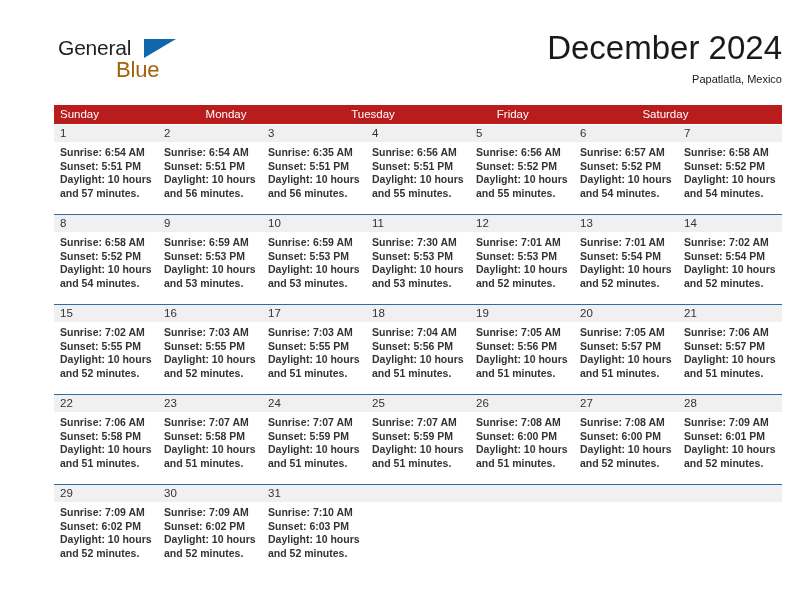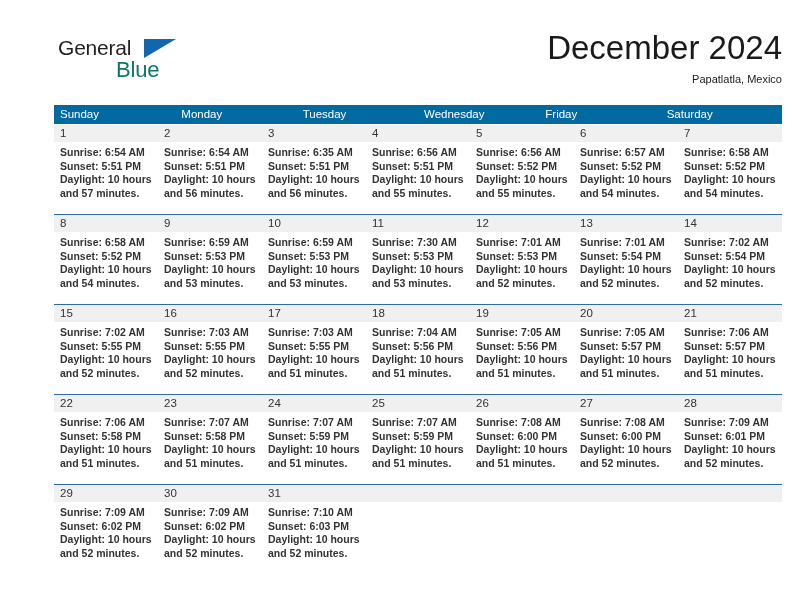--- a/index.html
+++ b/index.html
@@ -57,21 +57,21 @@
     height: 0;
     border-left: 32px solid #1266ad;
     border-bottom: 19px solid transparent;
   }
   .logo-blue {
     position: absolute;
     left: 58px;
     top: 21px;
     font-size: 22px;
     letter-spacing: -0.2px;
-    color: #0f766e;
+    color: #a16207;
     font-family: "Liberation Sans", sans-serif;
   }
 
   .title-block {
     position: absolute;
     right: 34px;
     top: 30px;
     text-align: right;
   }
   .cal-title {
@@ -94,21 +94,21 @@
     position: absolute;
     left: 30px;
     top: 105px;
     width: 728px;
   }
 
   .dow-row {
     display: flex;
     width: 728px;
     height: 19px;
-    background: #0369a1;
+    background: #b91c1c;
   }
   .dow-cell {
     flex: 1 1 0;
     font-size: 11.5px;
     color: #ffffff;
     line-height: 19px;
     padding-left: 6px;
     box-sizing: border-box;
     overflow: hidden;
     white-space: nowrap;
@@ -177,21 +177,20 @@
       <div class="cal-subtitle">Papatlatla, Mexico</div>
     </div>
 
   </div>
 
   <div class="calendar">
     <div class="dow-row" id="dow-row">
         <div class="dow-cell">Sunday</div>
         <div class="dow-cell">Monday</div>
         <div class="dow-cell">Tuesday</div>
-        <div class="dow-cell">Wednesday</div>
         <div class="dow-cell">Friday</div>
         <div class="dow-cell">Saturday</div>
       </div>
     <div id="weeks-container">
         <div class="week-row">
           <div class="day-cell">
             <div class="day-num">1</div>
             <div class="day-info">
               <div class="info-line">Sunrise: 6:54 AM</div>
               <div class="info-line">Sunset: 5:51 PM</div>

